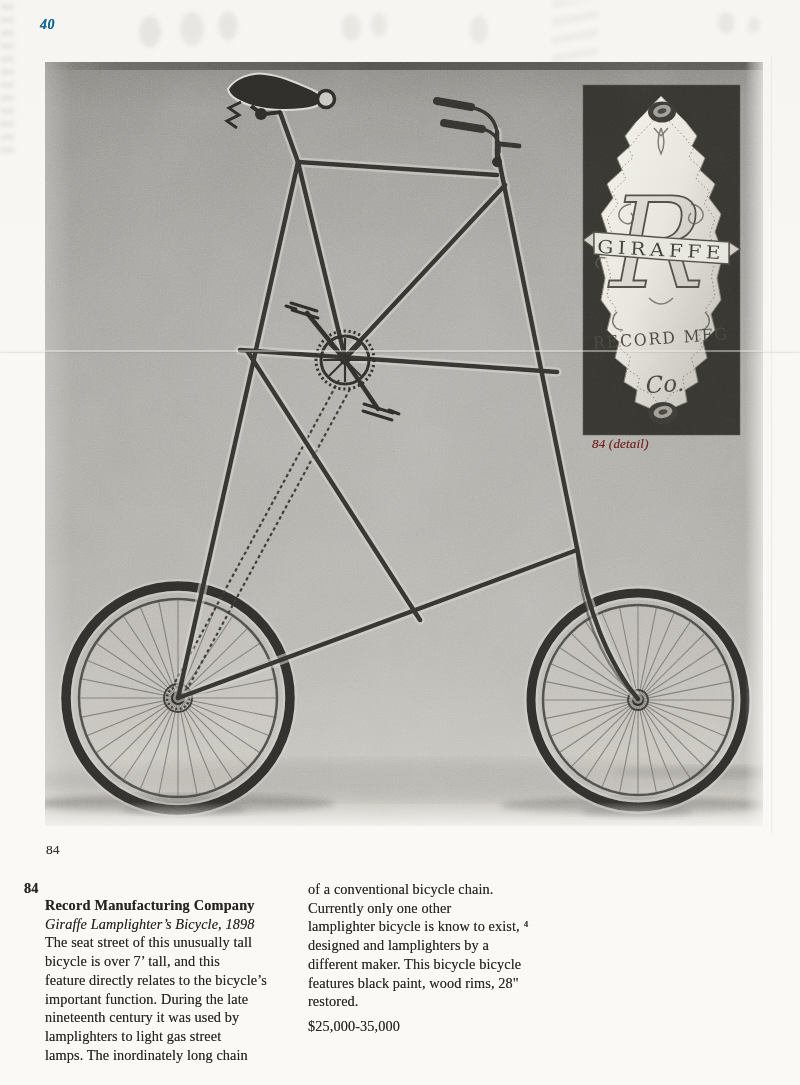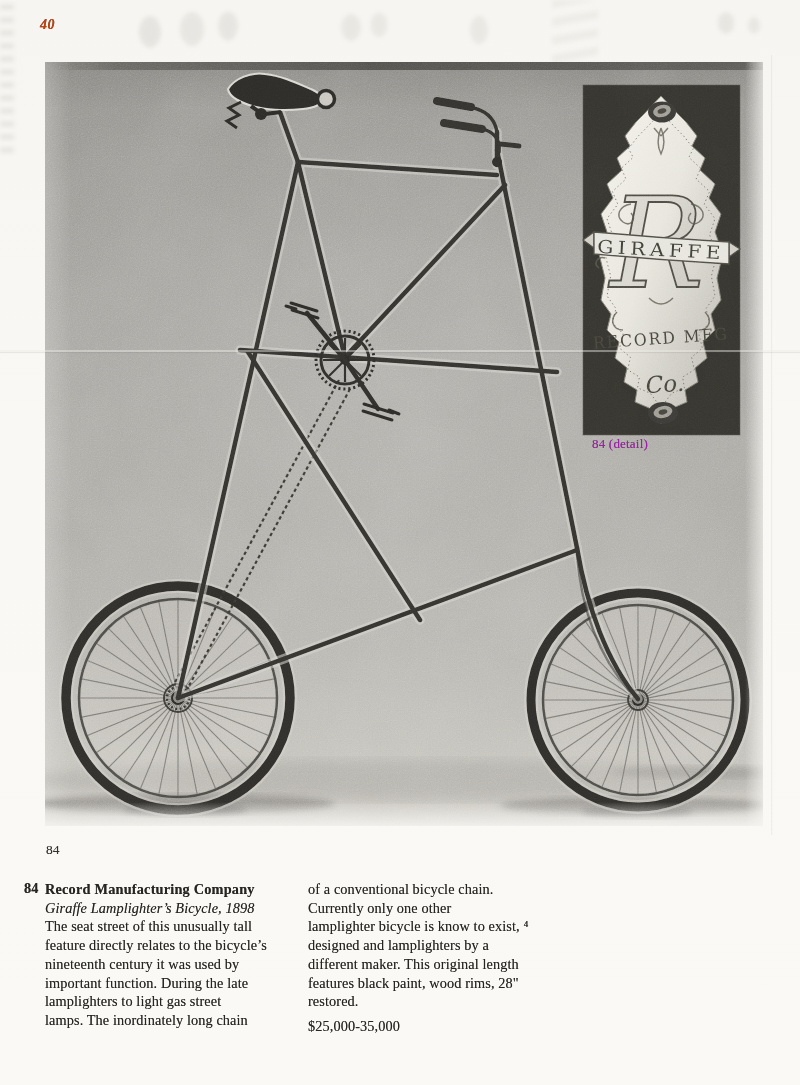--- a/index.html
+++ b/index.html
@@ -3,43 +3,43 @@
 <meta charset="utf-8">
 <style>
   html,body{margin:0;padding:0;}
   body{
     width:800px;height:1085px;position:relative;overflow:hidden;
     background:linear-gradient(180deg,#f6f5f1 0%,#f9f8f4 40%,#faf9f6 100%);
     font-family:"Liberation Serif", serif;color:#262522;
   }
   .page-number{
     position:absolute;left:40px;top:17px;font-size:14px;font-weight:bold;
-    font-style:italic;letter-spacing:.5px;color:#c2410c;
+    font-style:italic;letter-spacing:.5px;color:#0369a1;
     text-shadow:0 0 .5px rgba(40,38,34,.7);
   }
   .photo{
     position:absolute;left:45px;top:62px;width:718px;height:764px;overflow:hidden;
   }
   .inset-caption{
-    position:absolute;left:547px;top:374px;font-size:13px;
-    color:#a21caf;letter-spacing:.2px;text-shadow:0 0 .5px rgba(40,38,34,.5);
+    position:absolute;left:547px;top:374px;font-size:13px;font-style:italic;
+    color:#7f1d1d;letter-spacing:.2px;text-shadow:0 0 .5px rgba(40,38,34,.5);
   }
   .photo-caption{
     position:absolute;left:46px;top:842px;font-size:13.5px;color:#33322f;
     text-shadow:0 0 .5px rgba(40,38,34,.5);
   }
   .item-number{
     position:absolute;left:24px;top:880px;font-size:14.3px;font-weight:bold;
     text-shadow:0 0 .4px rgba(40,38,34,.6);
   }
   .col{
     position:absolute;top:880px;font-size:14.3px;line-height:18.7px;
     letter-spacing:.1px;color:#262522;text-shadow:0 0 .4px rgba(40,38,34,.55);
   }
-  .col-left{left:45px;width:256px;}
+  .col-left{left:45px;width:256px;margin-top:16px;}
   .col-right{left:308px;width:274px;}
   .title{font-weight:bold;letter-spacing:.2px;}
   .subtitle{font-style:italic;}
   .estimate{margin-top:6px;}
   .artifact{position:absolute;filter:blur(2px);opacity:.5;pointer-events:none;}
   .a1{left:0;top:4px;width:14px;height:150px;
       background:repeating-linear-gradient(180deg,#d9d7d2 0 6px,transparent 6px 13px);}
   .a2{left:126px;top:0;width:120px;height:58px;background:
       radial-gradient(ellipse 18px 26px at 20% 55%,#d7d5d0 60%,transparent 61%),
       radial-gradient(ellipse 20px 28px at 55% 50%,#dbd9d4 60%,transparent 61%),
@@ -317,31 +317,32 @@
   <div class="fold-v"></div>
 
   <div class="photo-caption">84</div>
 
   <div class="item-number">84</div>
 
   <div class="col col-left">
     <div class="title">Record Manufacturing Company</div>
     <div class="subtitle">Giraffe Lamplighter’s Bicycle, 1898</div>
     <div class="line">The seat street of this unusually tall</div>
+    <div class="line">bicycle is over 7’ tall, and this</div>
     <div class="line">feature directly relates to the bicycle’s</div>
+    <div class="line">important function. During the late</div>
     <div class="line">nineteenth century it was used by</div>
-    <div class="line">important function. During the late</div>
     <div class="line">lamplighters to light gas street</div>
     <div class="line">lamps. The inordinately long chain</div>
   </div>
 
   <div class="col col-right">
     <div class="line">of a conventional bicycle chain.</div>
     <div class="line">Currently only one other</div>
     <div class="line">lamplighter bicycle is know to exist, ⁴</div>
     <div class="line">designed and lamplighters by a</div>
-    <div class="line">different maker. This original length</div>
+    <div class="line">different maker. This bicycle bicycle</div>
     <div class="line">features black paint, wood rims, 28"</div>
     <div class="line">restored.</div>
     <div class="estimate">$25,000-35,000</div>
   </div>
 
 </div>
 
 </body></html>

